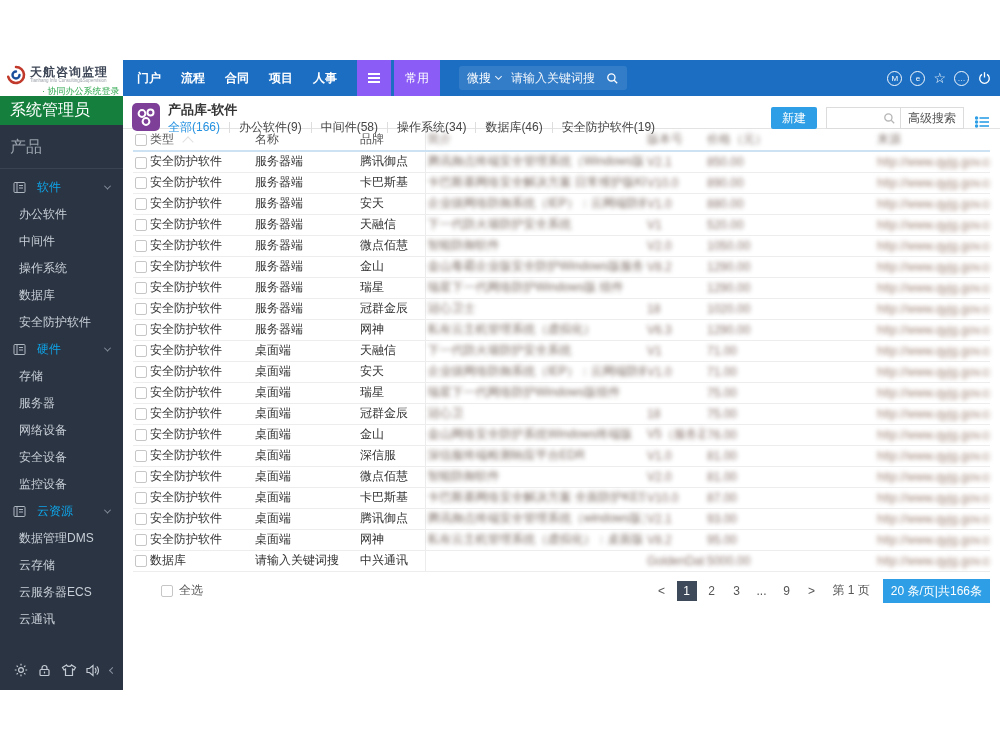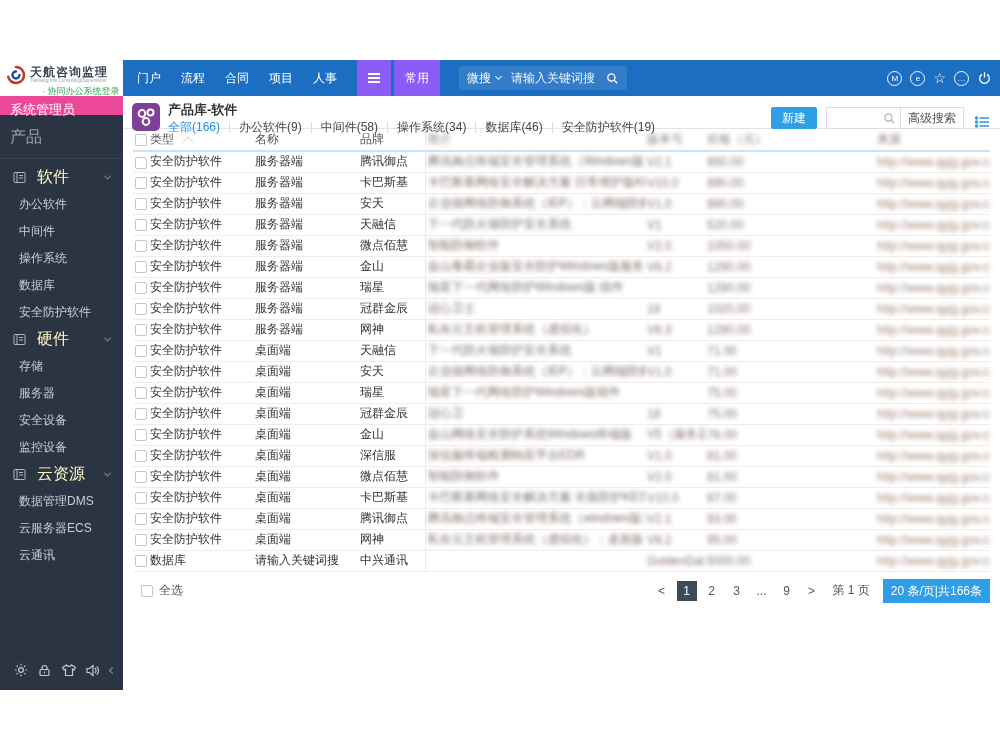--- a/index.html
+++ b/index.html
@@ -24,24 +24,24 @@
   .chev { display:inline-block; width:5px; height:5px; border-right:1px solid rgba(255,255,255,.9); border-bottom:1px solid rgba(255,255,255,.9); transform:rotate(45deg); margin:-3px 2px 0 5px; }
   .nav-search input { background:transparent; border:none; outline:none; color:#fff; font-size:12px; width:95px; margin-left:8px; }
   .nav-search input::placeholder { color:rgba(255,255,255,.92); }
   .top-icons { margin-left:auto; display:flex; align-items:center; gap:8px; margin-right:8px; }
   .circ { width:15px; height:15px; border:1px solid rgba(255,255,255,.95); border-radius:50%; font-size:8px; line-height:13px; text-align:center; color:#fff; cursor:pointer; }
   .star { font-size:14px; line-height:15px; cursor:pointer; color:#fff; }
   .pwr { cursor:pointer; display:flex; }
 
   
   .sidebar { position:absolute; left:0; top:96px; width:123px; height:594px; background:#2b3442; }
-  .admin-bar { height:19px; background:#ec4899; color:#fff; font-size:13px; line-height:27px; padding-left:10px; }
+  .admin-bar { height:29px; background:#15803d; color:#fff; font-size:16px; line-height:27px; padding-left:10px; }
   .section-label { color:#97a0ab; font-size:16px; padding:12px 0 10px 10px; }
   .sb-divider { border-bottom:1px solid #3a4352; margin-bottom:5px; }
-  .group-header { height:27px; display:flex; align-items:center; color:#fef9c3; font-size:16px; cursor:pointer; }
+  .group-header { height:27px; display:flex; align-items:center; color:#0ea5e9; font-size:12px; cursor:pointer; }
   .group-header .gicon { margin:0 11px 0 13px; display:flex; }
   .group-header .gchev { margin-left:auto; margin-right:13px; width:5px; height:5px; border-right:1px solid #8a93a0; border-bottom:1px solid #8a93a0; transform:rotate(45deg) translate(-1px,-1px); }
   .sub-item { height:27px; line-height:27px; padding-left:19px; color:#c8cfd8; font-size:12px; cursor:pointer; white-space:nowrap; }
   .sb-footer { position:absolute; bottom:3px; left:0; width:123px; height:34px; display:flex; align-items:center; justify-content:space-between; padding:0 8px 0 13px; }
   .sb-footer .fi { cursor:pointer; display:flex; }
   .sb-collapse { width:5px; height:5px; border-left:1px solid #8a93a0; border-bottom:1px solid #8a93a0; transform:rotate(45deg); }
 
   
   .main { position:absolute; left:123px; top:96px; width:877px; }
   .page-header { position:relative; height:33px; border-bottom:1px solid #e3e3e3; background:#fff; }
@@ -67,21 +67,21 @@
   td { height:21px; padding:0 0 0 2px; border-bottom:1px solid #ededed; color:#333; white-space:nowrap; overflow:hidden; }
   td.c-brand, th.h-brand { border-right:1px solid #ececec; }
   .blur { filter:blur(2.2px); }
   th.blur { color:#877a74; }
   td.c-desc { color:#7d6e67; }
   td.c-ver, td.c-price { color:#8a7670; }
   td.c-link { color:#a3887a; }
   input[type=checkbox] { appearance:none; -webkit-appearance:none; width:12px; height:12px; border:1px solid #c6c6c6; border-radius:2px; background:#fff; cursor:pointer; vertical-align:middle; margin:0; }
 
   
-  .list-footer { display:flex; align-items:center; padding:7px 10px 0 18px; }
+  .list-footer { display:flex; align-items:center; padding:7px 10px 0 0;margin-left:38px; }
   .select-all-label { font-size:12px; color:#555; margin-left:6px; }
   .pager { margin-left:auto; display:flex; align-items:center; gap:5px; }
   .pg { min-width:20px; height:20px; line-height:20px; text-align:center; font-size:12px; color:#555; cursor:pointer; padding:0 2px; }
   .pg.active { background:#3e4a5a; color:#fff; }
   .pg-label { font-size:12px; color:#555; margin:0 4px 0 6px; white-space:nowrap; }
   .badge { background:#2e9fe6; color:#fff; font-size:12px; height:24px; line-height:24px; padding:0 8px; margin-left:4px; cursor:pointer; white-space:nowrap; }
 </style>
 </head>
 <body>
 
@@ -93,21 +93,21 @@
         <svg width="20" height="20" viewBox="0 0 20 20" fill="none">
           <path d="M10 2a8 8 0 1 1-7.8 9.8" stroke="#c0392b" stroke-width="2.6" stroke-linecap="round"></path>
           <path d="M10 6.5a3.5 3.5 0 1 0 3.5 3.5" stroke="#1b4f9c" stroke-width="2.4" stroke-linecap="round"></path>
         </svg>
       </span>
       <span class="logo-title">天航咨询监理</span>
       <span class="logo-sub">Tianhang Info Consulting&amp;Supervision</span>
       <span class="logo-login">· 协同办公系统登录</span>
     </div>
     <div class="navbar">
-      <span id="nav-items" style="display:flex;">
+      <span id="nav-items" style="display:flex;font-weight:bold;">
           <span class="nav-item">门户</span>
           <span class="nav-item">流程</span>
           <span class="nav-item">合同</span>
           <span class="nav-item">项目</span>
           <span class="nav-item">人事</span>
         </span>
       <span class="nav-box">
           <span class="burger">
             <i></i>
             <i></i>
@@ -170,35 +170,37 @@
               <line x1="4" y1="1.5" x2="4" y2="11.5"></line>
               <line x1="6" y1="4.5" x2="10" y2="4.5"></line>
               <line x1="6" y1="7" x2="10" y2="7"></line>
             </svg>
           </span>
           <span>硬件</span>
           <span class="gchev"></span>
         </div>
         <div class="sub-item">存储</div>
         <div class="sub-item">服务器</div>
+        <div class="sub-item">网络设备</div>
         <div class="sub-item">安全设备</div>
         <div class="sub-item">监控设备</div>
         <div class="group-header">
           <span class="gicon">
             <svg width="13" height="13" viewBox="0 0 13 13" fill="none" stroke="#aeb6c0" stroke-width="1">
               <rect x="1" y="1.5" width="11" height="10" rx="1"></rect>
               <line x1="4" y1="1.5" x2="4" y2="11.5"></line>
               <line x1="6" y1="4.5" x2="10" y2="4.5"></line>
               <line x1="6" y1="7" x2="10" y2="7"></line>
             </svg>
           </span>
           <span>云资源</span>
           <span class="gchev"></span>
         </div>
         <div class="sub-item">数据管理DMS</div>
+        <div class="sub-item">云存储</div>
         <div class="sub-item">云服务器ECS</div>
         <div class="sub-item">云通讯</div>
       </div>
     <div class="sb-footer" id="sb-footer">
         <span class="fi">
           <svg width="16" height="16" viewBox="0 0 16 16" fill="none" stroke="#c3cad3" stroke-width="1.2">
             <circle cx="8" cy="8" r="2.4"></circle>
             <path d="M8 1.8v1.8M8 12.4v1.8M1.8 8h1.8M12.4 8h1.8M3.6 3.6l1.3 1.3M11.1 11.1l1.3 1.3M12.4 3.6l-1.3 1.3M4.9 11.1l-1.3 1.3"></path>
           </svg>
         </span>

